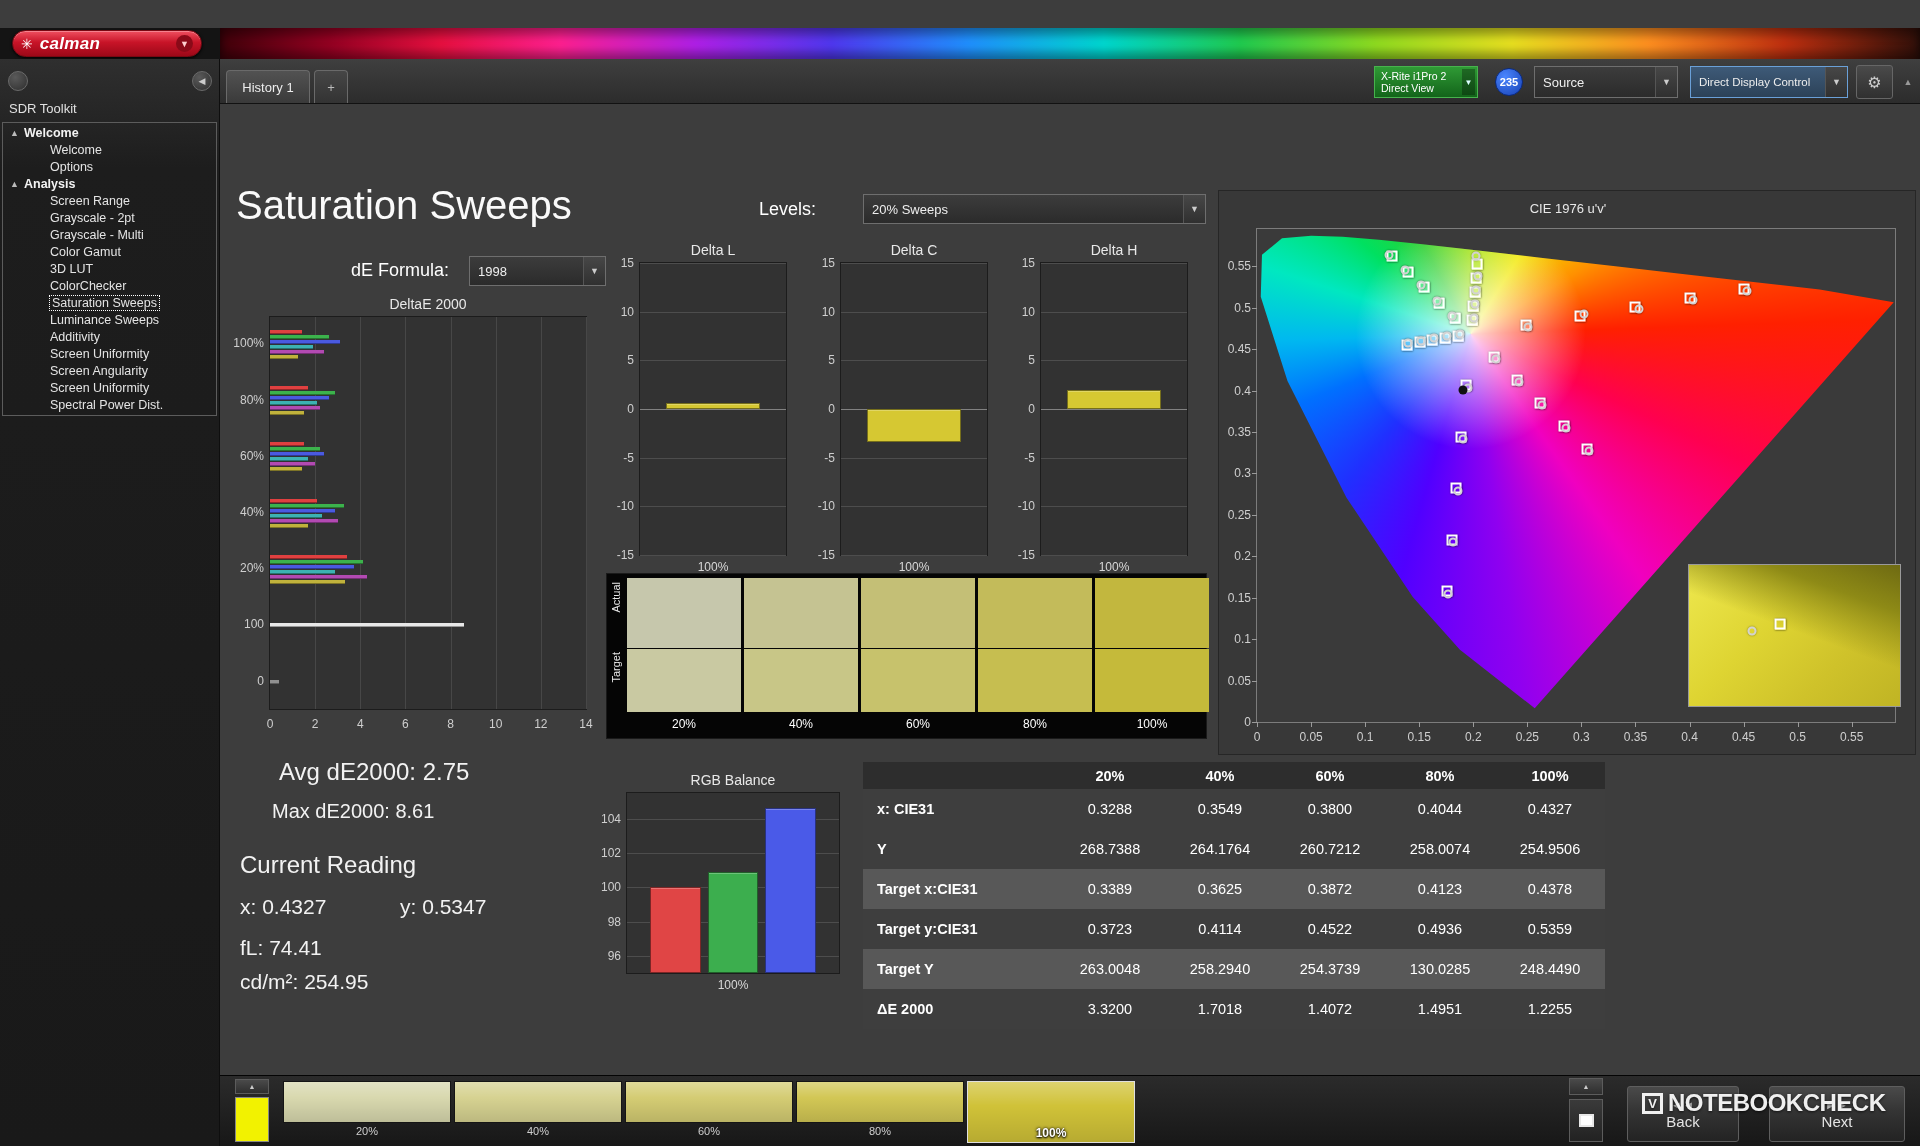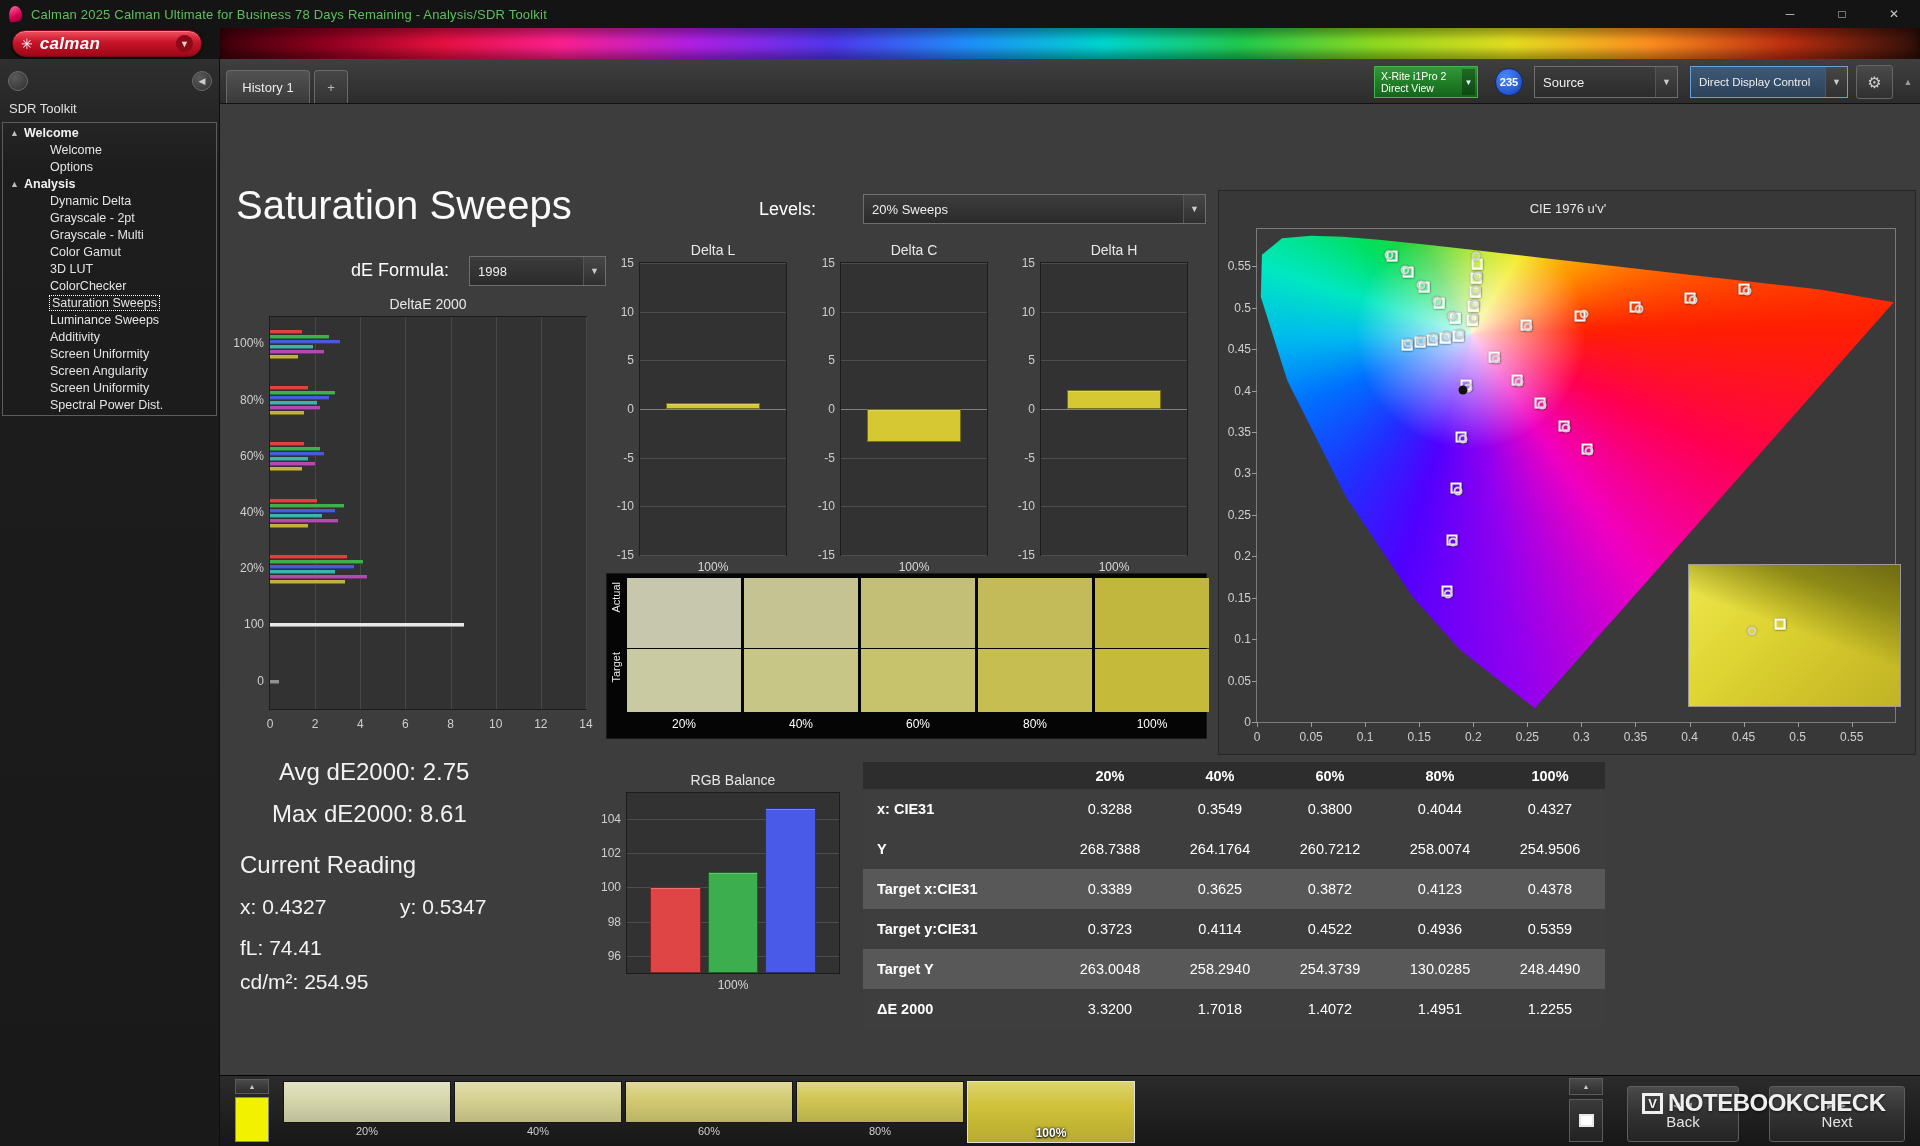--- a/index.html
+++ b/index.html
@@ -96,21 +96,21 @@
 .pt-bk{width:9px;height:9px;background:#111;border-radius:50%;}
 .tick-y{position:absolute;left:-5px;width:5px;height:1px;background:#9a9a9a;}
 .tick-x{position:absolute;bottom:-5px;width:1px;height:5px;background:#9a9a9a;}
 .cie-inset{position:absolute;left:469px;top:373px;width:213px;height:143px;border:1px solid #9a9a9a;background:linear-gradient(200deg,#6e6a12 0%,#8e8a16 22%,rgba(0,0,0,0) 48%),linear-gradient(135deg,#eee84e 0%,#ded432 40%,#cfc22a 70%,#c0b424 100%);}
 .inset-ci{left:30%;top:47%;}
 .inset-sq{left:43%;top:42%;}
 
 
 .stat{position:absolute;color:#f2f2f2;}
 .stat-avg{left:279px;top:758px;font-size:24px;}
-.stat-max{left:272px;top:800px;font-size:24px;}
+.stat-max{left:272px;top:800px;font-size:20px;}
 .stat-cur{left:240px;top:851px;font-size:24px;}
 .stat-x{left:240px;top:895px;font-size:21px;}
 .stat-y{left:400px;top:895px;font-size:21px;}
 .stat-fl{left:240px;top:936px;font-size:21px;}
 .stat-cd{left:240px;top:970px;font-size:21px;}
 
 
 .swatch-strip{position:absolute;left:606px;top:573px;width:601px;height:166px;background:#050505;border:1px solid #1a1a1a;}
 .rl{position:absolute;left:3px;writing-mode:vertical-rl;transform:rotate(180deg);font-size:11px;color:#e8e8e8;}
 .rl-actual{top:8px;}
@@ -151,29 +151,20 @@
 .next{left:1549px;width:136px;}
 .watermark{position:absolute;left:1642px;top:1089px;display:flex;align-items:center;gap:5px;color:rgba(255,255,255,.93);pointer-events:none;z-index:60;text-shadow:0 1px 3px rgba(0,0,0,.7);}
 .wm-logo{width:21px;height:21px;border:3px solid rgba(255,255,255,.93);font-size:13px;font-weight:bold;display:flex;align-items:center;justify-content:center;}
 .wm-text{font-size:24px;font-weight:bold;letter-spacing:-.5px;}
 </style>
 </head>
 <body>
 
 <div class="screen">
 
-  <div class="titlebar">
-    <span class="app-icon"></span>
-    <span class="title-text">Calman 2025 Calman Ultimate for Business 78 Days Remaining - Analysis/SDR Toolkit</span>
-    <div class="win-controls">
-      <span class="win-btn">─</span>
-      <span class="win-btn">□</span>
-      <span class="win-btn">✕</span>
-    </div>
-  </div>
 
   <div class="brandbar">
     <div class="rainbow"></div>
     <div class="calman-pill">
       <span class="pill-mark">✳</span>
       <span class="pill-text">calman</span>
       <span class="pill-caret">▼</span>
     </div>
   </div>
 
@@ -202,21 +193,21 @@
 
   <div class="sidebar">
     <div class="sb-circle"></div>
     <div class="sb-collapse">◀</div>
     <div class="sb-title">SDR Toolkit</div>
     <div class="tree">
         <div class="tree-group"><span class="tree-marker">▲</span><span>Welcome</span></div>
         <div class="tree-item"><span class="tree-item-label">Welcome</span></div>
         <div class="tree-item"><span class="tree-item-label">Options</span></div>
         <div class="tree-group"><span class="tree-marker">▲</span><span>Analysis</span></div>
-        <div class="tree-item"><span class="tree-item-label">Dynamic Delta</span></div>
+        <div class="tree-item"><span class="tree-item-label">Screen Range</span></div>
         <div class="tree-item"><span class="tree-item-label">Grayscale - 2pt</span></div>
         <div class="tree-item"><span class="tree-item-label">Grayscale - Multi</span></div>
         <div class="tree-item"><span class="tree-item-label">Color Gamut</span></div>
         <div class="tree-item"><span class="tree-item-label">3D LUT</span></div>
         <div class="tree-item"><span class="tree-item-label">ColorChecker</span></div>
         <div class="tree-item"><span class="tree-item-label selected">Saturation Sweeps</span></div>
         <div class="tree-item"><span class="tree-item-label">Luminance Sweeps</span></div>
         <div class="tree-item"><span class="tree-item-label">Additivity</span></div>
         <div class="tree-item"><span class="tree-item-label">Screen Uniformity</span></div>
         <div class="tree-item"><span class="tree-item-label">Screen Angularity</span></div>

